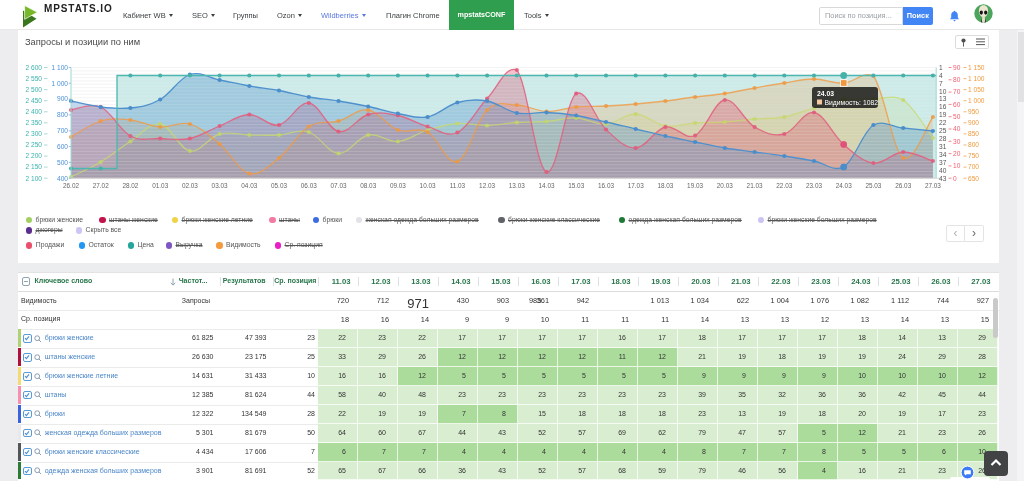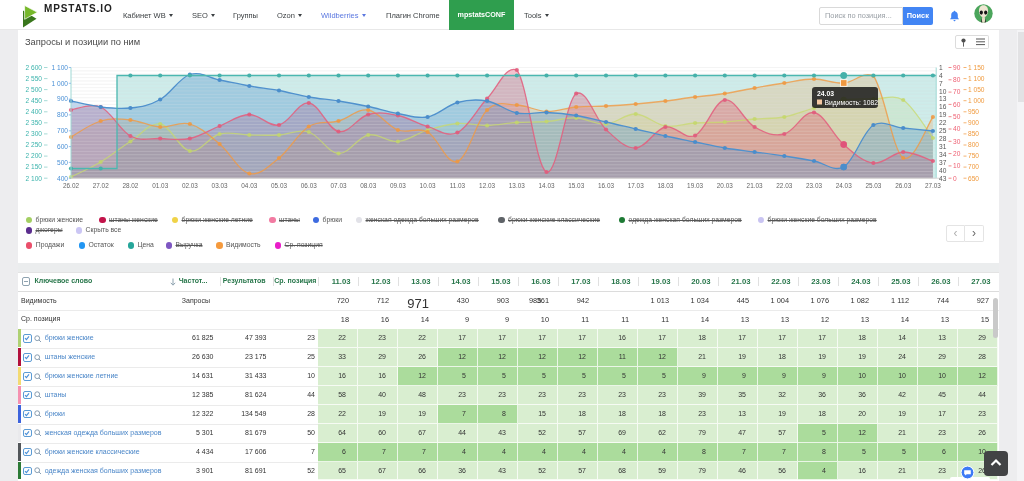--- a/index.html
+++ b/index.html
@@ -460,21 +460,21 @@
 <div style="position:absolute;left:249.0px;top:296.3px;width:100px;text-align:right;font-size:7.4px;color:#333;white-space:nowrap">720</div>
 <div style="position:absolute;left:289.0px;top:296.3px;width:100px;text-align:right;font-size:7.4px;color:#333;white-space:nowrap">712</div>
 <div style="position:absolute;left:329.0px;top:296.3px;width:100px;text-align:right;font-size:13px;color:#333;white-space:nowrap">971</div>
 <div style="position:absolute;left:369.0px;top:296.3px;width:100px;text-align:right;font-size:7.4px;color:#333;white-space:nowrap">430</div>
 <div style="position:absolute;left:409.0px;top:296.3px;width:100px;text-align:right;font-size:7.4px;color:#333;white-space:nowrap">903</div>
 <div style="position:absolute;left:449.0px;top:296.3px;width:100px;text-align:right;font-size:7.4px;color:#333;white-space:nowrap">361</div>
 <div style="position:absolute;left:489.0px;top:296.3px;width:100px;text-align:right;font-size:7.4px;color:#333;white-space:nowrap">942</div>
 <div style="position:absolute;left:529.0px;top:296.3px;width:100px;text-align:left;font-size:7.4px;color:#333;white-space:nowrap">985</div>
 <div style="position:absolute;left:569.0px;top:296.3px;width:100px;text-align:right;font-size:7.4px;color:#333;white-space:nowrap">1 013</div>
 <div style="position:absolute;left:609.0px;top:296.3px;width:100px;text-align:right;font-size:7.4px;color:#333;white-space:nowrap">1 034</div>
-<div style="position:absolute;left:649.0px;top:296.3px;width:100px;text-align:right;font-size:7.4px;color:#333;white-space:nowrap">445</div>
+<div style="position:absolute;left:649.0px;top:296.3px;width:100px;text-align:right;font-size:7.4px;color:#333;white-space:nowrap">622</div>
 <div style="position:absolute;left:689.0px;top:296.3px;width:100px;text-align:right;font-size:7.4px;color:#333;white-space:nowrap">1 004</div>
 <div style="position:absolute;left:729.0px;top:296.3px;width:100px;text-align:right;font-size:7.4px;color:#333;white-space:nowrap">1 076</div>
 <div style="position:absolute;left:769.0px;top:296.3px;width:100px;text-align:right;font-size:7.4px;color:#333;white-space:nowrap">1 082</div>
 <div style="position:absolute;left:809.0px;top:296.3px;width:100px;text-align:right;font-size:7.4px;color:#333;white-space:nowrap">1 112</div>
 <div style="position:absolute;left:849.0px;top:296.3px;width:100px;text-align:right;font-size:7.4px;color:#333;white-space:nowrap">744</div>
 <div style="position:absolute;left:889.0px;top:296.3px;width:100px;text-align:right;font-size:7.4px;color:#333;white-space:nowrap">927</div>
 <div style="position:absolute;left:18px;top:310.4px;width:981px;height:1px;background:#ebebeb"></div>
 <div style="position:absolute;left:21px;top:315.4px;font-size:7px;color:#333">Ср. позиция</div>
 <div style="position:absolute;left:249.0px;top:315.2px;width:100px;text-align:right;font-size:7.4px;color:#333;white-space:nowrap">18</div>
 <div style="position:absolute;left:289.0px;top:315.2px;width:100px;text-align:right;font-size:7.4px;color:#333;white-space:nowrap">16</div>

